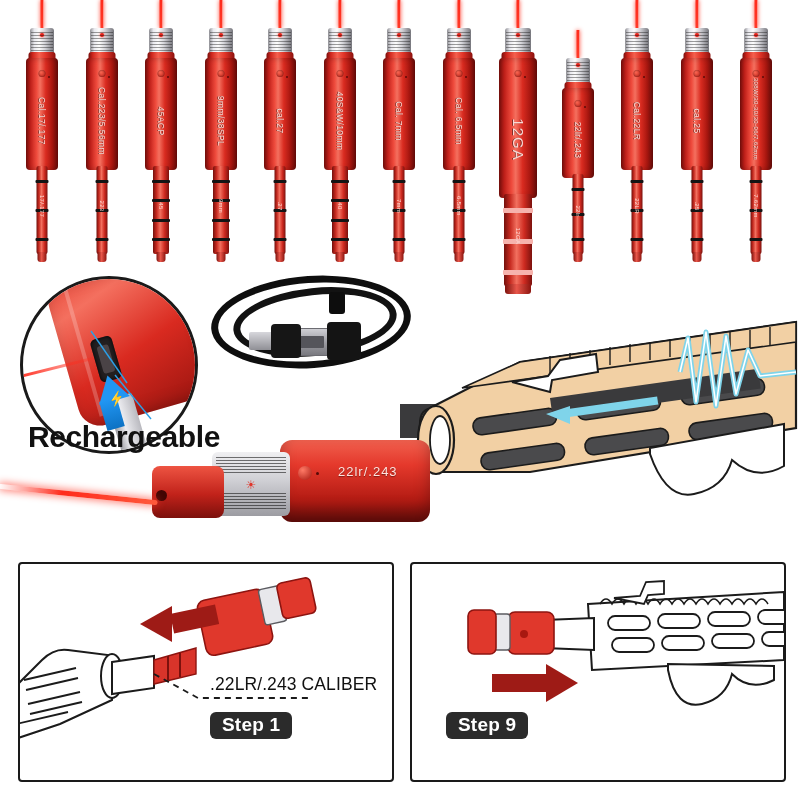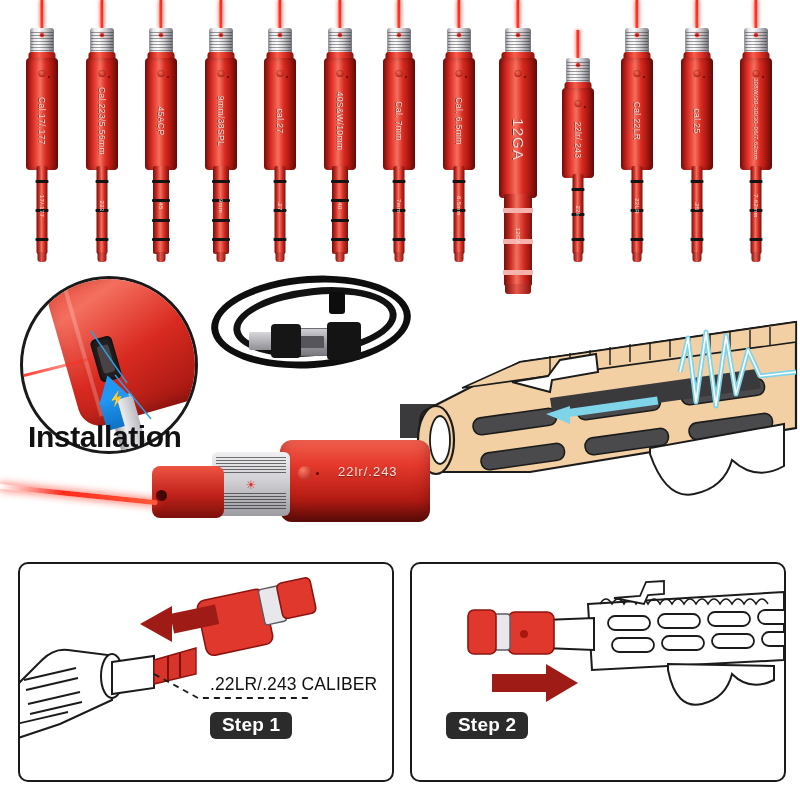--- a/index.html
+++ b/index.html
@@ -78,21 +78,21 @@
   .micro-plug{position:absolute;left:44px;top:56px;width:30px;height:18px;border-radius:2px;
        background:linear-gradient(180deg,#d7d7dc,#8f8f95);}
   .micro-shell{position:absolute;left:66px;top:48px;width:30px;height:34px;border-radius:4px;background:#161616;}
   .tie{position:absolute;left:124px;top:16px;width:16px;height:22px;border-radius:3px;background:#0d0d0d;}
 
   
   #rifle-illus{position:absolute;left:400px;top:276px;width:400px;height:290px;}
 
   
   .step-panel{position:absolute;top:562px;width:372px;height:216px;border:2.5px solid #1a1a1a;
-       border-radius:10px;background:#fff;overflow:hidden;}
+       border-radius:4px;background:#fff;overflow:hidden;}
   #panel-step1{left:18px;} #panel-step2{left:410px;}
   .step-badge{position:absolute;background:#2b2b2b;color:#fff;font-weight:bold;font-size:19px;
        padding:2px 12px 3px;border-radius:6px;letter-spacing:.2px;}
   .step-text{position:absolute;font-size:21px;color:#111;font-family:"Liberation Sans",sans-serif;}
   .caliber-note{position:absolute;font-size:17.5px;color:#111;font-weight:500;letter-spacing:.1px;}
 </style>
 </head>
 <body>
 
 <div id="stage">
@@ -345,21 +345,21 @@
     <div class="ins-port"></div>
     <div class="ins-plug"></div>
     <div class="ins-arrow"></div>
     <div class="ins-arrow-stem"></div>
     <div class="bolt">⚡</div>
     <svg width="172" height="172" style="position:absolute;left:0;top:0;">
       <line x1="68" y1="52" x2="104" y2="104" stroke="#2aa0e8" stroke-width="1.4"></line>
       <line x1="92" y1="96" x2="128" y2="140" stroke="#2aa0e8" stroke-width="1.4"></line>
     </svg>
   </div>
-  <div id="recharge-label">Installation</div>
+  <div id="recharge-label">Rechargeable</div>
 
   <div id="usb-cable">
     <div class="cable-loop" style="left:6px;top:0px;width:186px;height:78px;
          border-color:#0e0e0e;transform:rotate(-4deg);"></div>
     <div class="cable-loop" style="left:28px;top:12px;width:150px;height:54px;
          border-color:#121212;transform:rotate(-6deg);"></div>
     <div class="usb-a"></div>
     <div class="usb-a-shell"></div>
     <div class="micro-plug"></div>
     <div class="micro-shell"></div>
@@ -508,16 +508,16 @@
       <rect x="96" y="48" width="46" height="42" rx="7" fill="#e0382c" stroke="#8d1410" stroke-width="1.6"></rect>
       <rect x="82" y="50" width="16" height="36" rx="3" fill="#e8e8ec" stroke="#5b5b60" stroke-width="1.4"></rect>
       <rect x="56" y="46" width="28" height="44" rx="6" fill="#e0382c" stroke="#8d1410" stroke-width="1.6"></rect>
       <circle cx="112" cy="70" r="4" fill="#a81810"></circle>
 
       <g>
         <rect x="80" y="110" width="56" height="18" fill="#9e1b16"></rect>
         <path d="M134 100 L166 119 L134 138 Z" fill="#9e1b16"></path>
       </g>
     </svg>
-    <div class="step-badge" style="left:34px;top:148px;">Step 2</div>
+    <div class="step-badge" style="left:34px;top:148px;">Step 9</div>
   </div>
 
 </div>
 
 </body></html>

